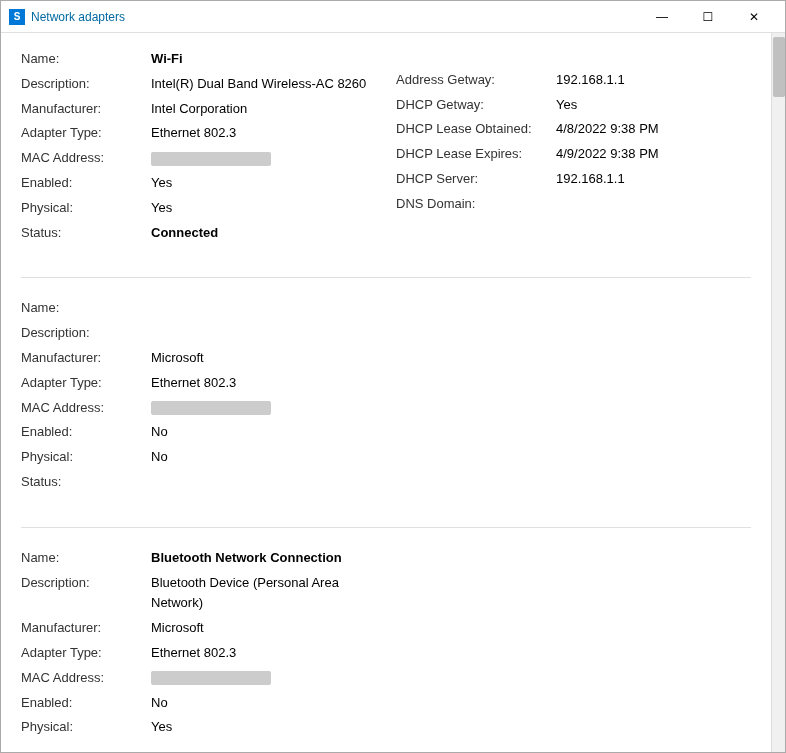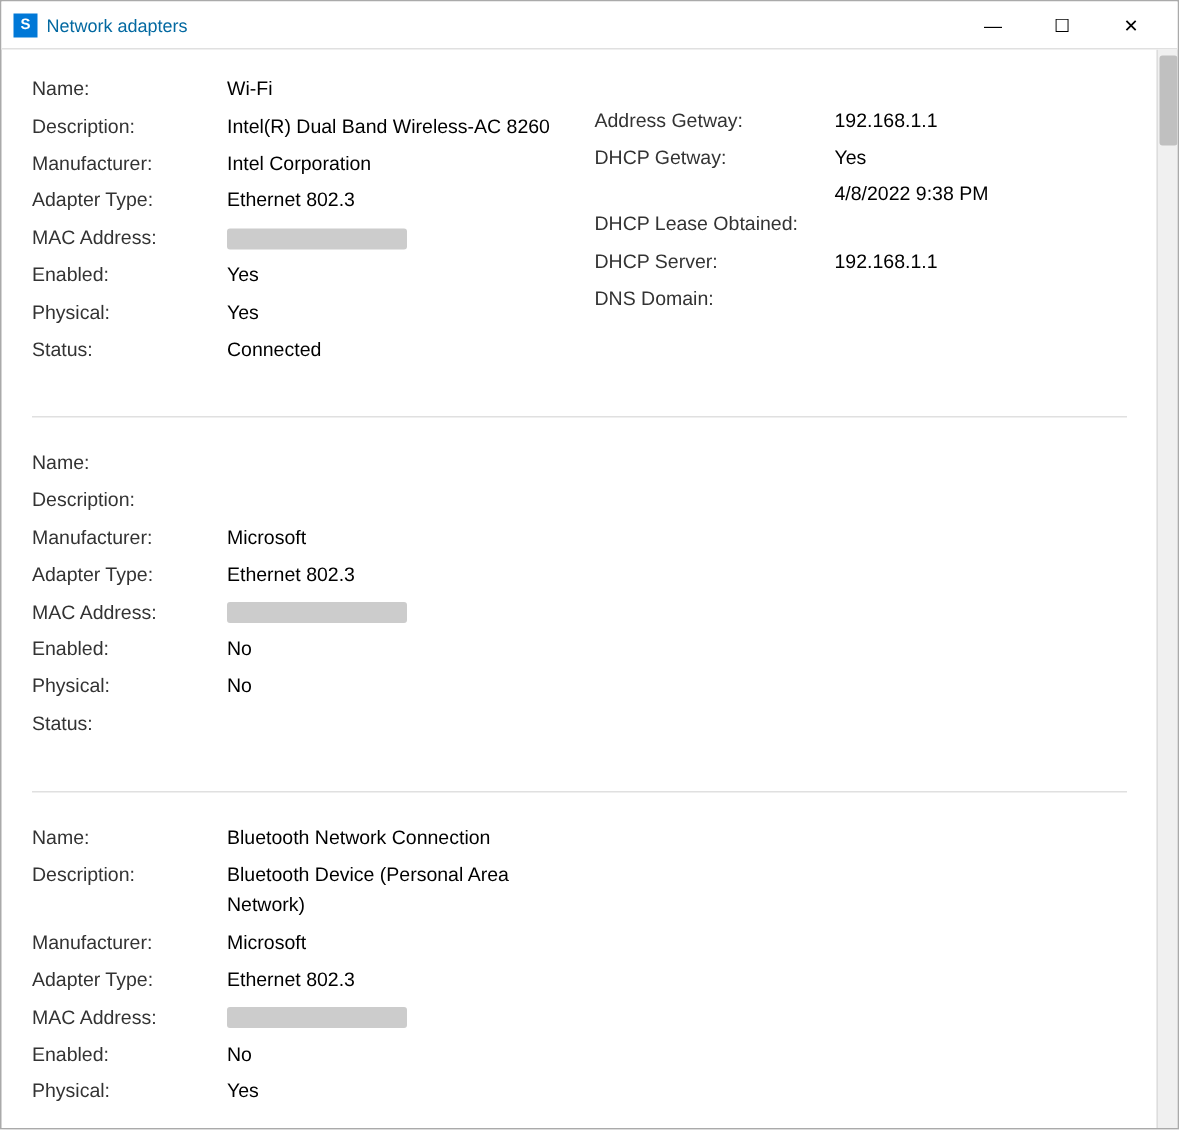--- a/index.html
+++ b/index.html
@@ -102,21 +102,21 @@
     }
     .info-row .label {
       width: 130px;
       min-width: 130px;
       color: #333;
     }
     .info-row .value {
       color: #000;
     }
     .info-row .value.bold {
-      font-weight: normal;
+      font-weight: bold;
     }
     .mac-blur {
       display: inline-block;
       background: #ccc;
       color: transparent;
       border-radius: 2px;
       min-width: 120px;
       height: 14px;
       vertical-align: middle;
     }
@@ -199,22 +199,26 @@
               <div style="height: 1.6em;"></div>
               <div class="info-row">
                 <span class="label" style="width: 160px; min-width: 160px;">Address Getway:</span>
                 <span class="value">192.168.1.1</span>
               </div>
               <div class="info-row">
                 <span class="label" style="width: 160px; min-width: 160px;">DHCP Getway:</span>
                 <span class="value">Yes</span>
               </div>
               <div class="info-row">
-                <span class="label" style="width: 160px; min-width: 160px; margin-top: 20px;">DHCP Lease Obtained:</span>
+                <span class="label" style="width: 160px; min-width: 160px;">DHCP Lease Obtained:</span>
                 <span class="value">4/8/2022 9:38 PM</span>
+              </div>
+              <div class="info-row">
+                <span class="label" style="width: 160px; min-width: 160px;">DHCP Lease Expires:</span>
+                <span class="value">4/9/2022 9:38 PM</span>
               </div>
               <div class="info-row">
                 <span class="label" style="width: 160px; min-width: 160px;">DHCP Server:</span>
                 <span class="value">192.168.1.1</span>
               </div>
               <div class="info-row">
                 <span class="label" style="width: 160px; min-width: 160px;">DNS Domain:</span>
                 <span class="value"></span>
               </div>
             </div>

